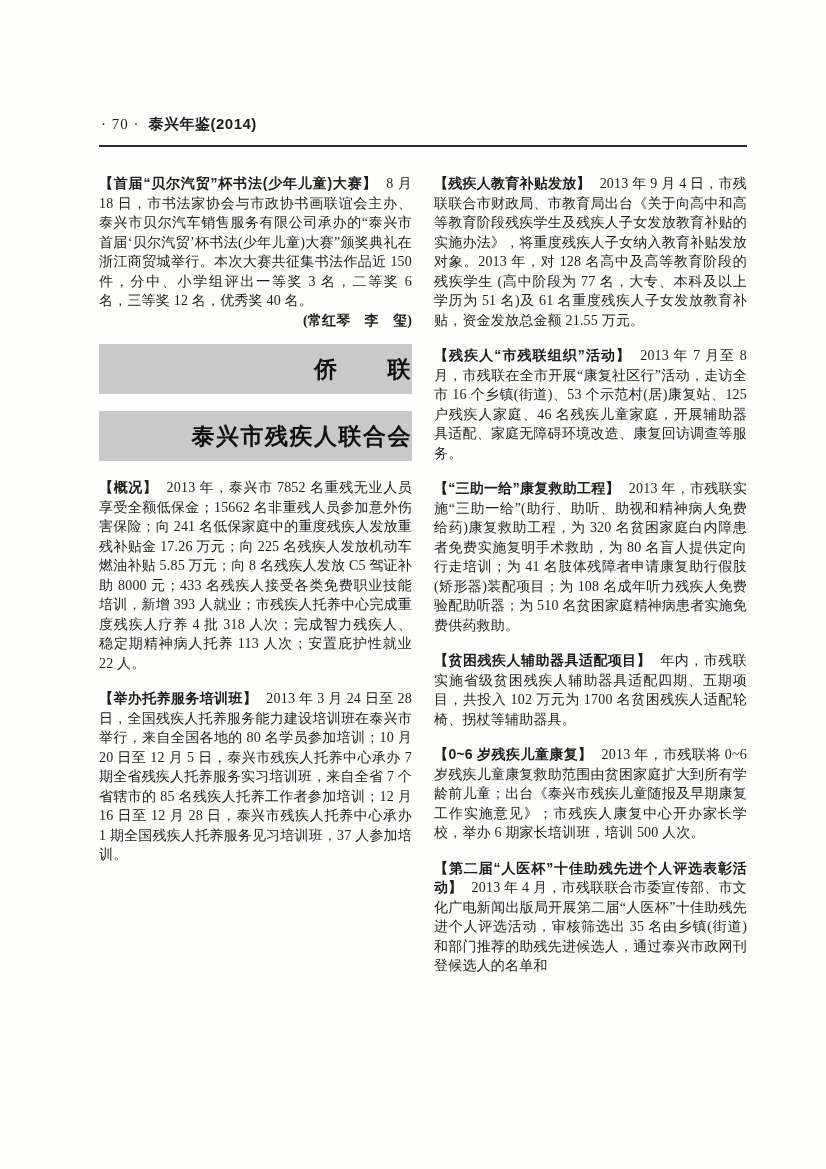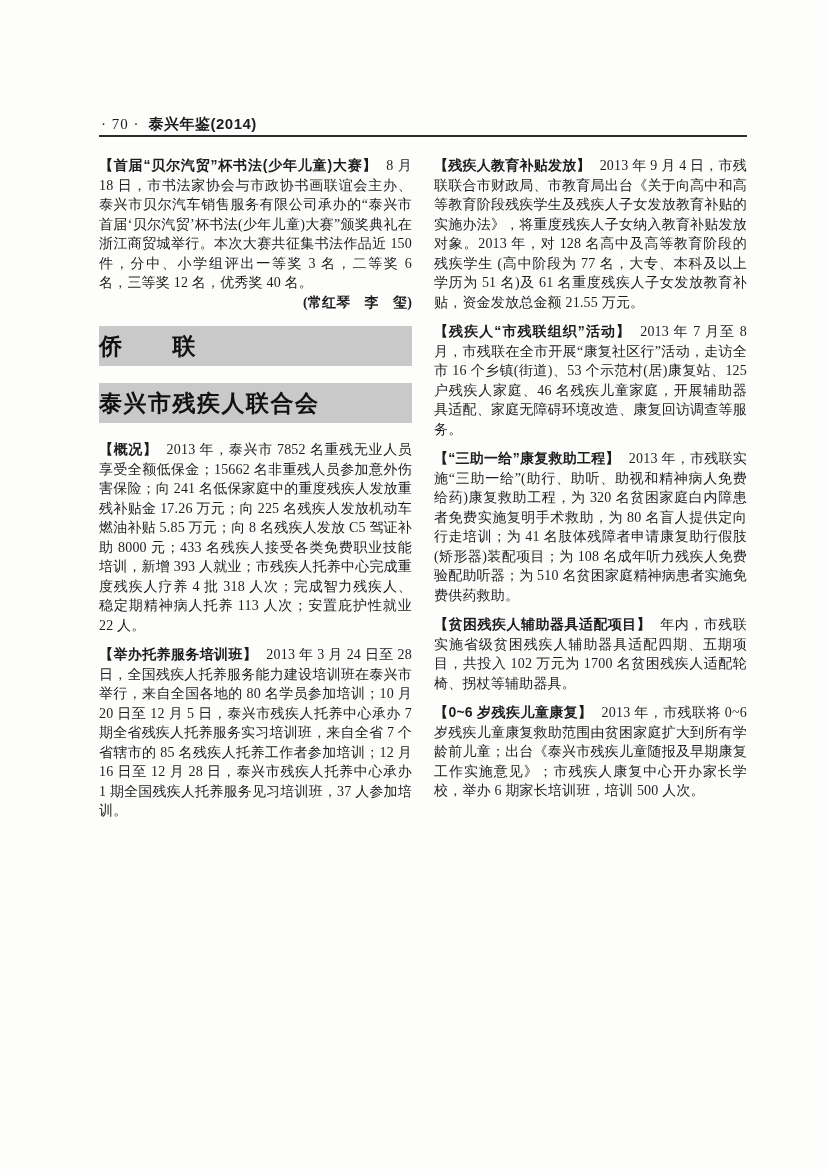--- a/index.html
+++ b/index.html
@@ -19,59 +19,59 @@
     position: absolute;
     left: 99px; top: 113px;
     width: 648px;
   }
   .page-header {
     display: flex;
     align-items: baseline;
     gap: 9px;
     font-size: 15px;
     line-height: 22px;
-    padding: 0 0 0 2px;
+    padding: 0 0 10px 2px;
   }
   .page-number { letter-spacing: 1px; }
   .book-title {
     font-family: "Liberation Sans", "DejaVu Sans", sans-serif;
     font-weight: 700;
     letter-spacing: 0.5px;
   }
   .header-rule {
     border: none;
     border-top: 2px solid #2c2c2c;
     margin: 0 0 11px 0;
   }
   .columns {
     display: flex;
     gap: 22px;
   }
   .col { width: 313px; }
   .entry {
-    margin: 8px 0 10px 0;
+    margin: 16px 0 10px 0;
     font-size: 14px;
     line-height: 19.5px;
     text-align: justify;
     letter-spacing: 0.2px;
   }
   .entry::after { content: ""; display: block; clear: both; }
   .entry-heading {
     font-family: "Liberation Sans", "DejaVu Sans", sans-serif;
     font-weight: 700;
     margin-right: 9px;
   }
   .attribution { float: right; font-weight: bold; }
   .section-box {
     background: #c9c9c9;
-    height: 40px;
+    height: 50px;
     margin: 14px 0 17px 0;
     display: flex;
     align-items: center;
-    justify-content: flex-start;
+    justify-content: flex-end;
     font-family: "Liberation Sans", "DejaVu Sans", sans-serif;
     font-size: 23px;
     font-weight: 700;
     letter-spacing: 1.5px;
     color: #111;
   }
 </style>
 </head>
 <body>
 
@@ -129,18 +129,21 @@
         </p>
 
         <p class="entry">
           <b class="entry-heading">【贫困残疾人辅助器具适配项目】</b><span>年内，市残联实施省级贫困残疾人辅助器具适配四期、五期项目，共投入 102 万元为 1700 名贫困残疾人适配轮椅、拐杖等辅助器具。</span>
         </p>
 
         <p class="entry">
           <b class="entry-heading">【0~6 岁残疾儿童康复】</b><span>2013 年，市残联将 0~6 岁残疾儿童康复救助范围由贫困家庭扩大到所有学龄前儿童；出台《泰兴市残疾儿童随报及早期康复工作实施意见》；市残疾人康复中心开办家长学校，举办 6 期家长培训班，培训 500 人次。</span>
         </p>
 
+        <p class="entry">
+          <b class="entry-heading">【第二届“人医杯”十佳助残先进个人评选表彰活动】</b><span>2013 年 4 月，市残联联合市委宣传部、市文化广电新闻出版局开展第二届“人医杯”十佳助残先进个人评选活动，审核筛选出 35 名由乡镇(街道)和部门推荐的助残先进候选人，通过泰兴市政网刊登候选人的名单和</span>
+        </p>
 
       </div>
 
     </div>
   </div>
 </div>
 
 </body></html>

